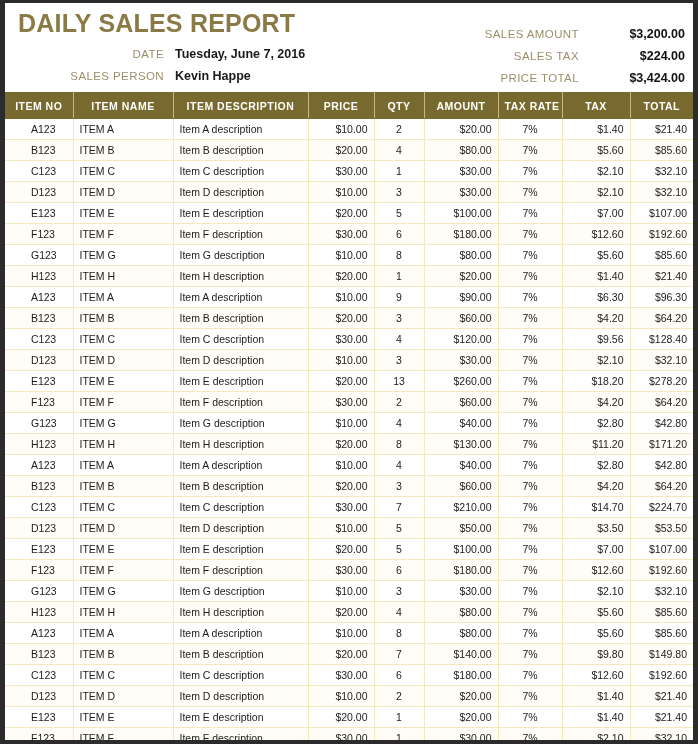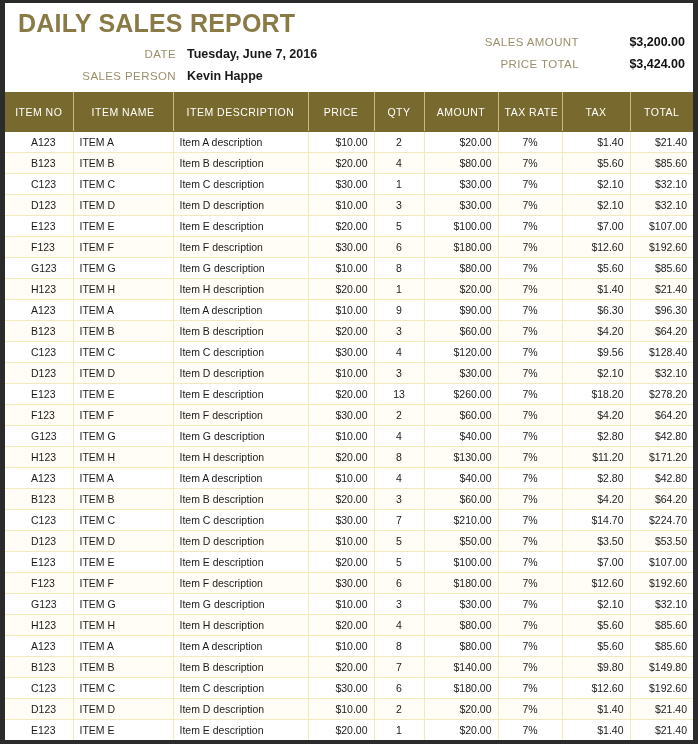--- a/index.html
+++ b/index.html
@@ -37,21 +37,21 @@
     top: 6px;
     font-size: 25px;
     font-weight: bold;
     letter-spacing: 0.2px;
     color: #8a7a46;
     font-family: "Liberation Sans", sans-serif;
     white-space: nowrap;
   }
   .meta-left {
     position: absolute;
-    left: 16px;
+    left: 4px;
     top: 44px;
     width: 330px;
   }
   .meta-row {
     display: flex;
     align-items: baseline;
     height: 22px;
   }
   .meta-label {
     width: 166px;
@@ -65,21 +65,21 @@
   }
   .meta-value {
     font-size: 12.5px;
     font-weight: bold;
     color: #1a1a1a;
     white-space: nowrap;
   }
   .totals-right {
     position: absolute;
     right: 8px;
-    top: 32px;
+    top: 24px;
     width: 285px;
   }
   .totals-row {
     display: flex;
     align-items: baseline;
     justify-content: flex-end;
     height: 22px;
   }
   .totals-label {
     font-size: 11.5px;
@@ -100,23 +100,23 @@
   table.sales-table {
     width: 100%;
     border-collapse: collapse;
     table-layout: fixed;
     font-size: 10.5px;
   }
   table.sales-table thead th {
     background: #786a2e;
     color: #ffffff;
     font-size: 10.5px;
-    font-weight: normal;
+    font-weight: bold;
     letter-spacing: 0.5px;
-    height: 39px;
+    height: 26px;
     padding: 0 6px;
     border-left: 1px solid #c9b97e;
     border-right: 1px solid #c9b97e;
     border-top: 1px solid #786a2e;
     border-bottom: 1px solid #786a2e;
     text-align: center;
     box-sizing: border-box;
     white-space: nowrap;
   }
   table.sales-table thead th:first-child { border-left: none; }
@@ -169,20 +169,24 @@
       <div class="meta-row">
         <span class="meta-label">SALES PERSON</span>
         <span class="meta-value">Kevin Happe</span>
       </div>
     </div>
 
     <div class="totals-right">
       <div class="totals-row">
         <span class="totals-label">SALES AMOUNT</span>
         <span class="totals-value">$3,200.00</span>
+      </div>
+      <div class="totals-row">
+        <span class="totals-label">SALES TAX</span>
+        <span class="totals-value">$224.00</span>
       </div>
       <div class="totals-row">
         <span class="totals-label">PRICE TOTAL</span>
         <span class="totals-value">$3,424.00</span>
       </div>
     </div>
 
   </div>
 
   <div class="table-wrap">

